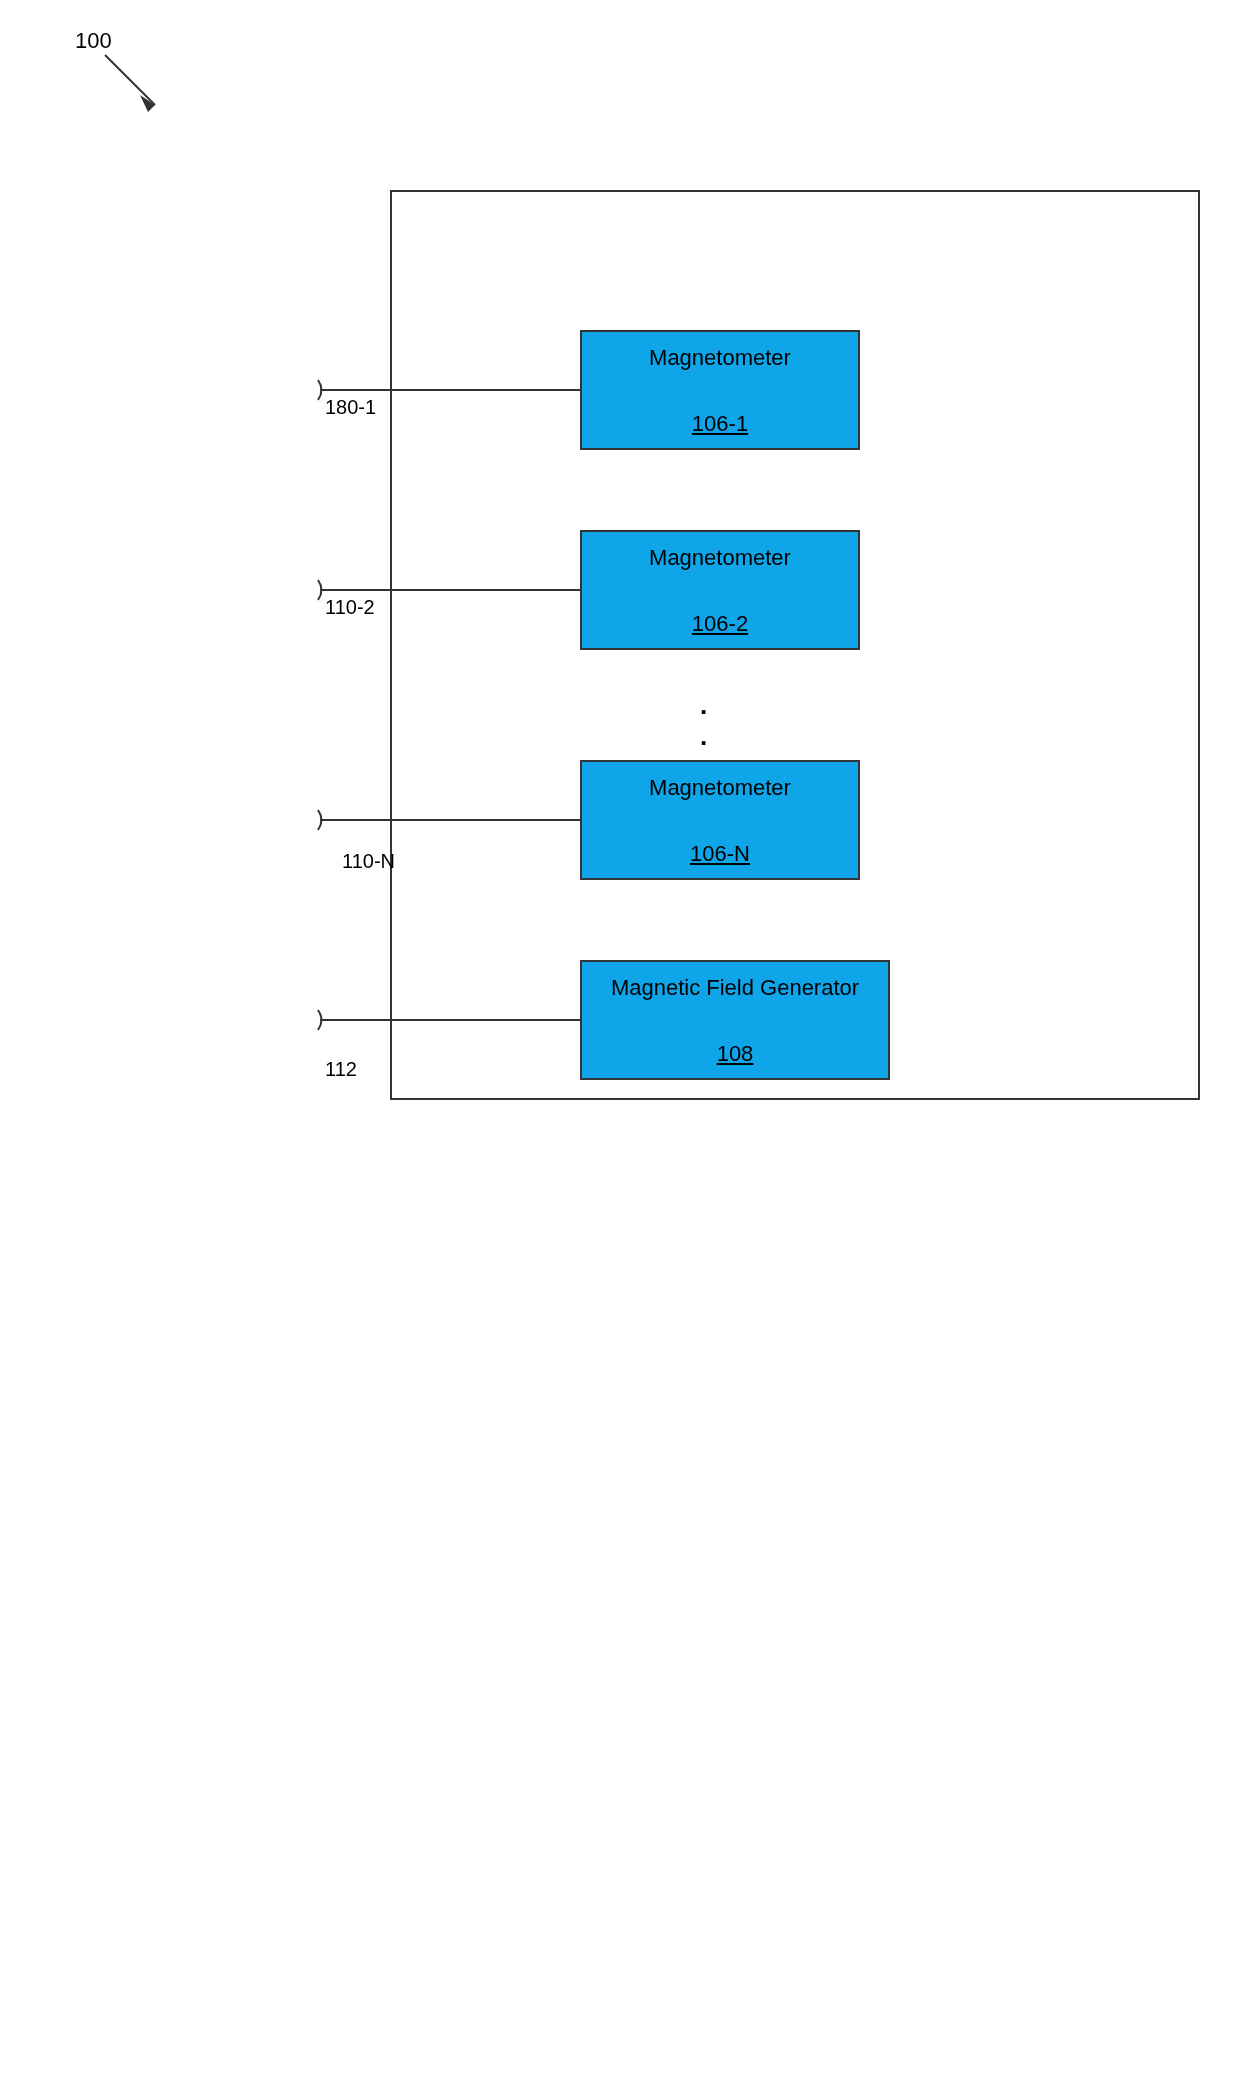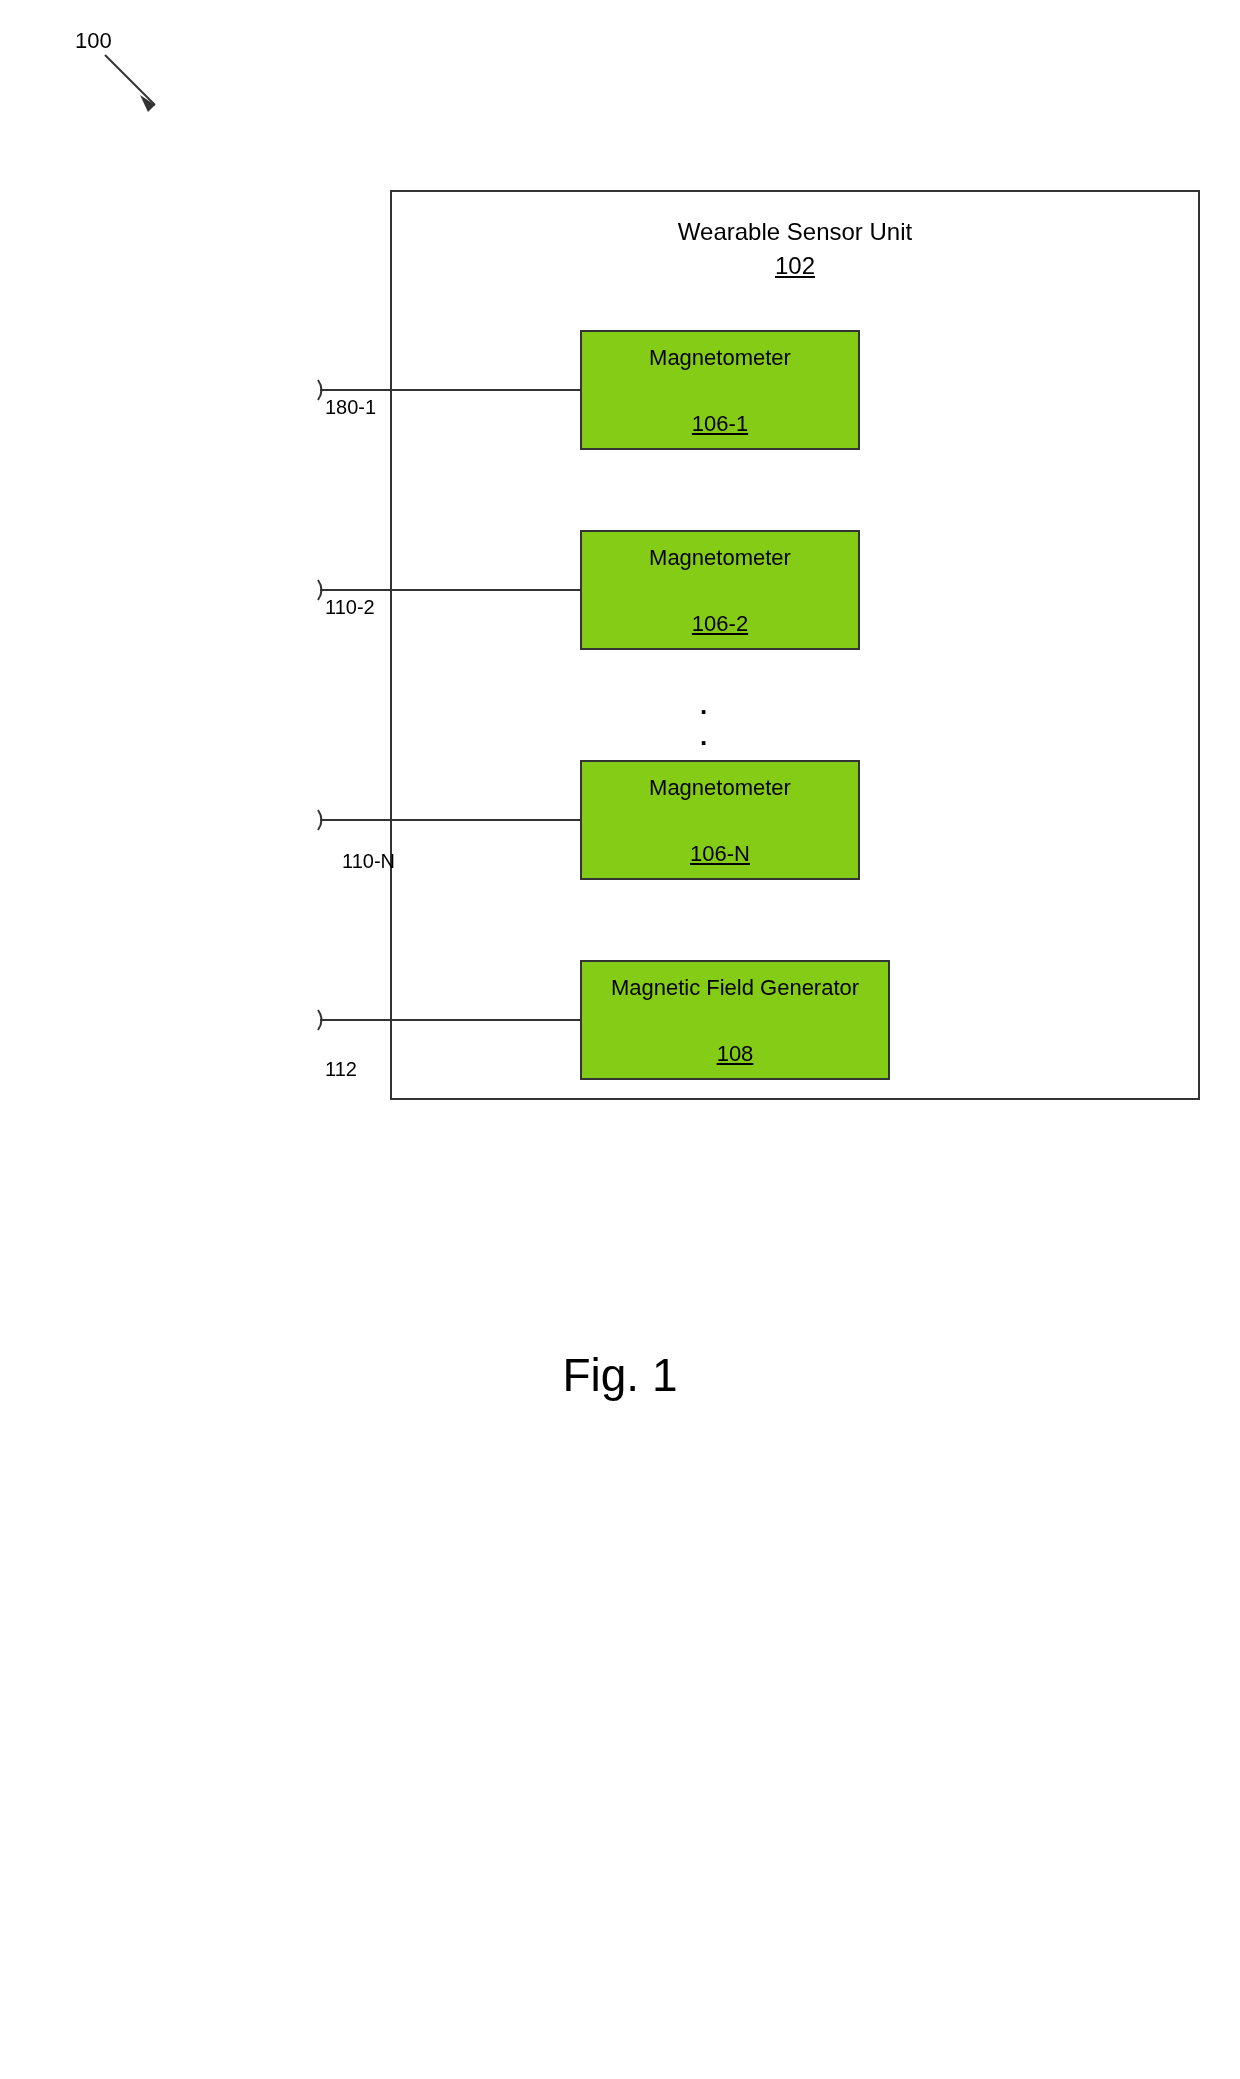--- a/index.html
+++ b/index.html
@@ -72,21 +72,21 @@
     .component-box {
       position: absolute;
       border: 2px solid #333;
       display: flex;
       flex-direction: column;
       align-items: center;
       justify-content: center;
       text-align: center;
       font-size: 22px;
       line-height: 1.5;
-      background: #84cc16;
+      background: #0ea5e9;
     }
 
     .component-box u {
       font-size: 22px;
     }
 
     
     .mag1-box {
       top: 330px;
       left: 580px;
@@ -184,24 +184,20 @@
 
     <line x1="320" y1="1020" x2="390" y2="1020" stroke="#333" stroke-width="2"></line>
     <path d="M318,1010 Q325,1020 318,1030" fill="none" stroke="#333" stroke-width="2"></path>
     <line x1="390" y1="1020" x2="580" y2="1020" stroke="#333" stroke-width="2"></line>
 
   </svg>
 
 
   <div class="sensor-unit-box"></div>
 
-  <div class="sensor-unit-title">
-    <span>Wearable Sensor Unit</span><br>
-    <u>102</u>
-  </div>
 
   <div class="component-box mag1-box">
     <span>Magnetometer</span>
       <br>
     <u>106-1</u>
   </div>
 
   <div class="component-box mag2-box">
     <span>Magnetometer</span>
       <br>
@@ -235,17 +231,14 @@
   </div>
 
   <div class="wire-label" style="top:826px; left:342px;margin-top:24px;">
     <span>110-N</span>
   </div>
 
   <div class="wire-label" style="top:1058px; left:325px;">
     <span>112</span>
   </div>
 
-  <div class="figure-caption">
-    <span>Fig. 1</span>
-  </div>
 
 </div>
 
 </body></html>

